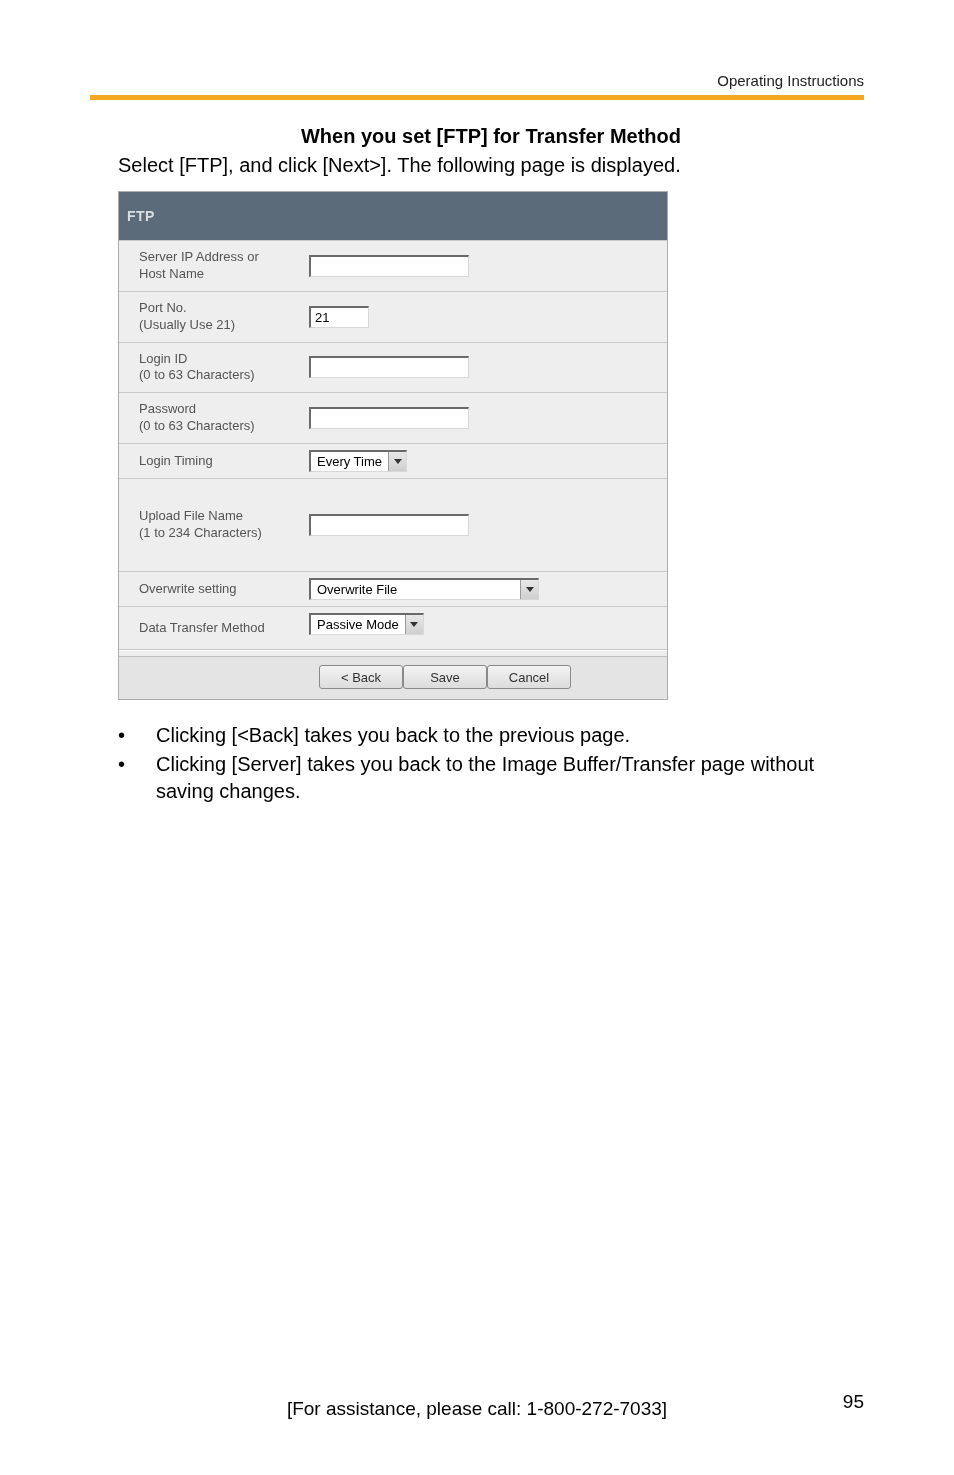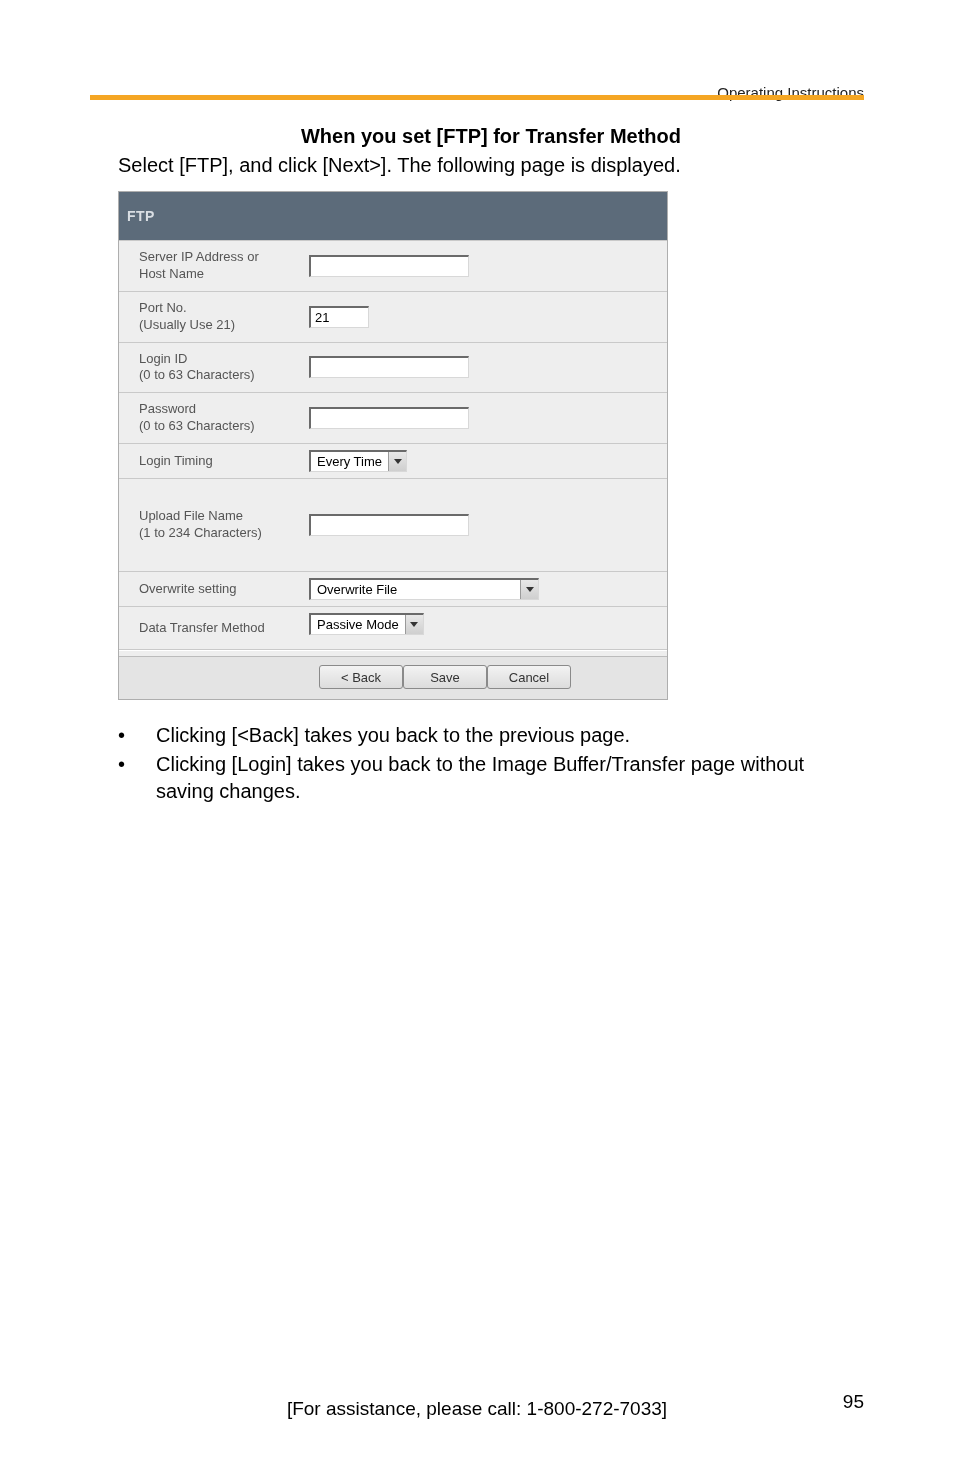--- a/index.html
+++ b/index.html
@@ -17,21 +17,21 @@
   .header-line {
     position: absolute;
     top: 95px;
     left: 90px;
     right: 90px;
     height: 5px;
     background: #f5a623;
   }
   .header-right {
     position: absolute;
-    top: 84px;
+    top: 72px;
     right: 90px;
     font-size: 15px;
     color: #222;
   }
   .content {
     margin-top: 75px;
     padding-left: 28px;
   }
   .heading {
     font-weight: bold;
@@ -267,21 +267,21 @@
       </div>
     </div>
 
     <ul class="bullets">
       <li>
           <span class="dot">•</span>
           <span>Clicking [&lt;Back] takes you back to the previous page.</span>
         </li>
       <li>
           <span class="dot">•</span>
-          <span>Clicking [Login] takes you back to the Image Buffer/Transfer page without saving changes.</span>
+          <span>Clicking [Server] takes you back to the Image Buffer/Transfer page without saving changes.</span>
         </li>
     </ul>
 
   </div>
 </div>
 
 <div class="footer">[For assistance, please call: 1-800-272-7033]</div>
 <div class="page-num">95</div>
 
 </body></html>

